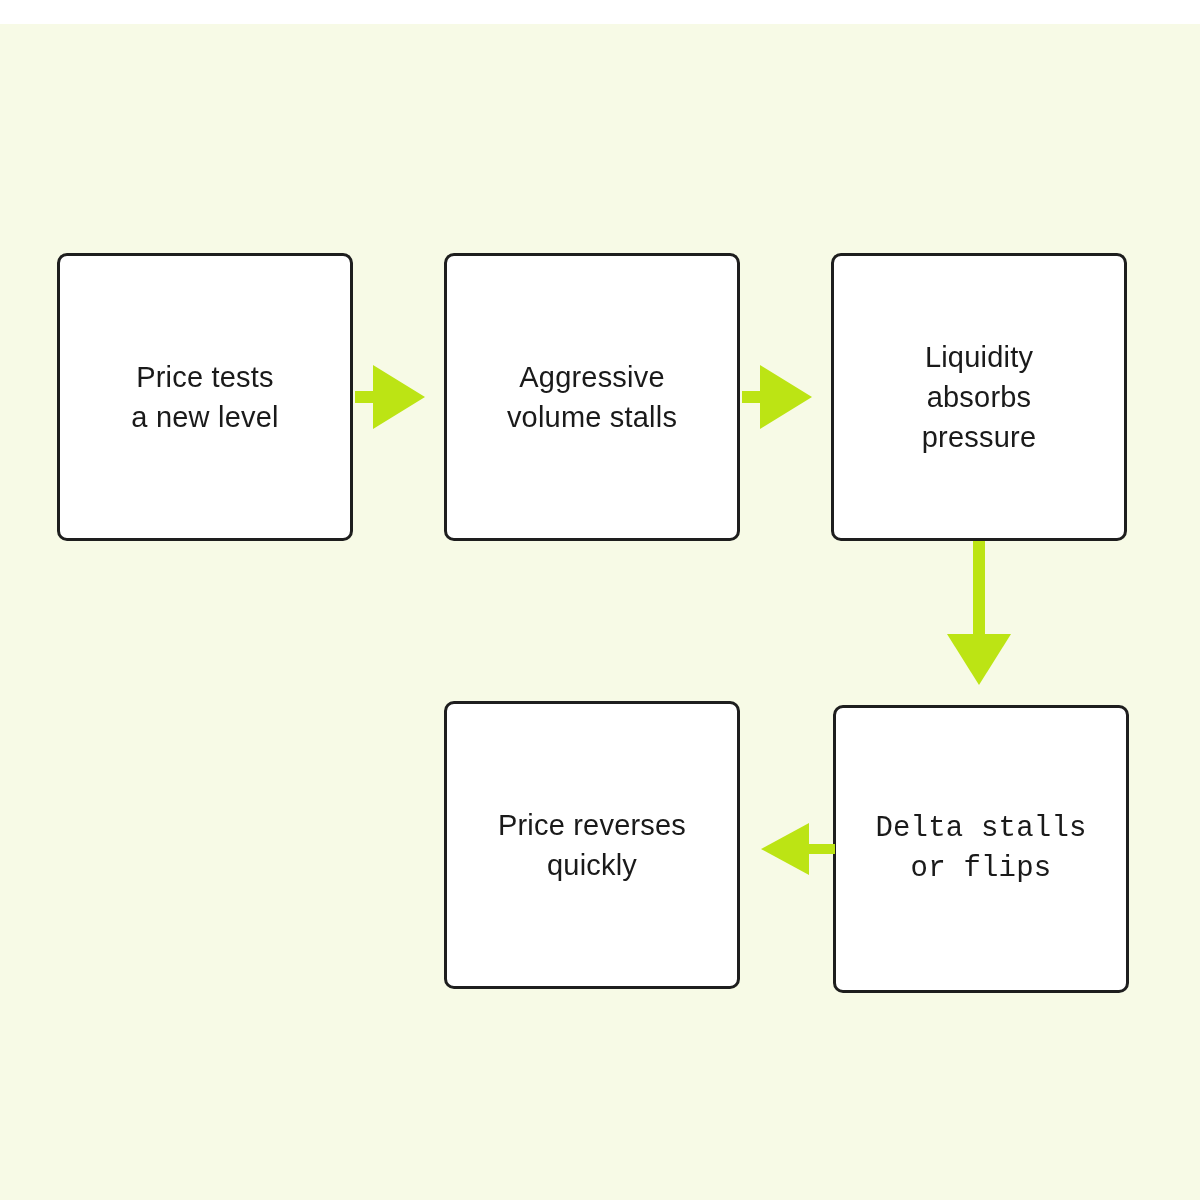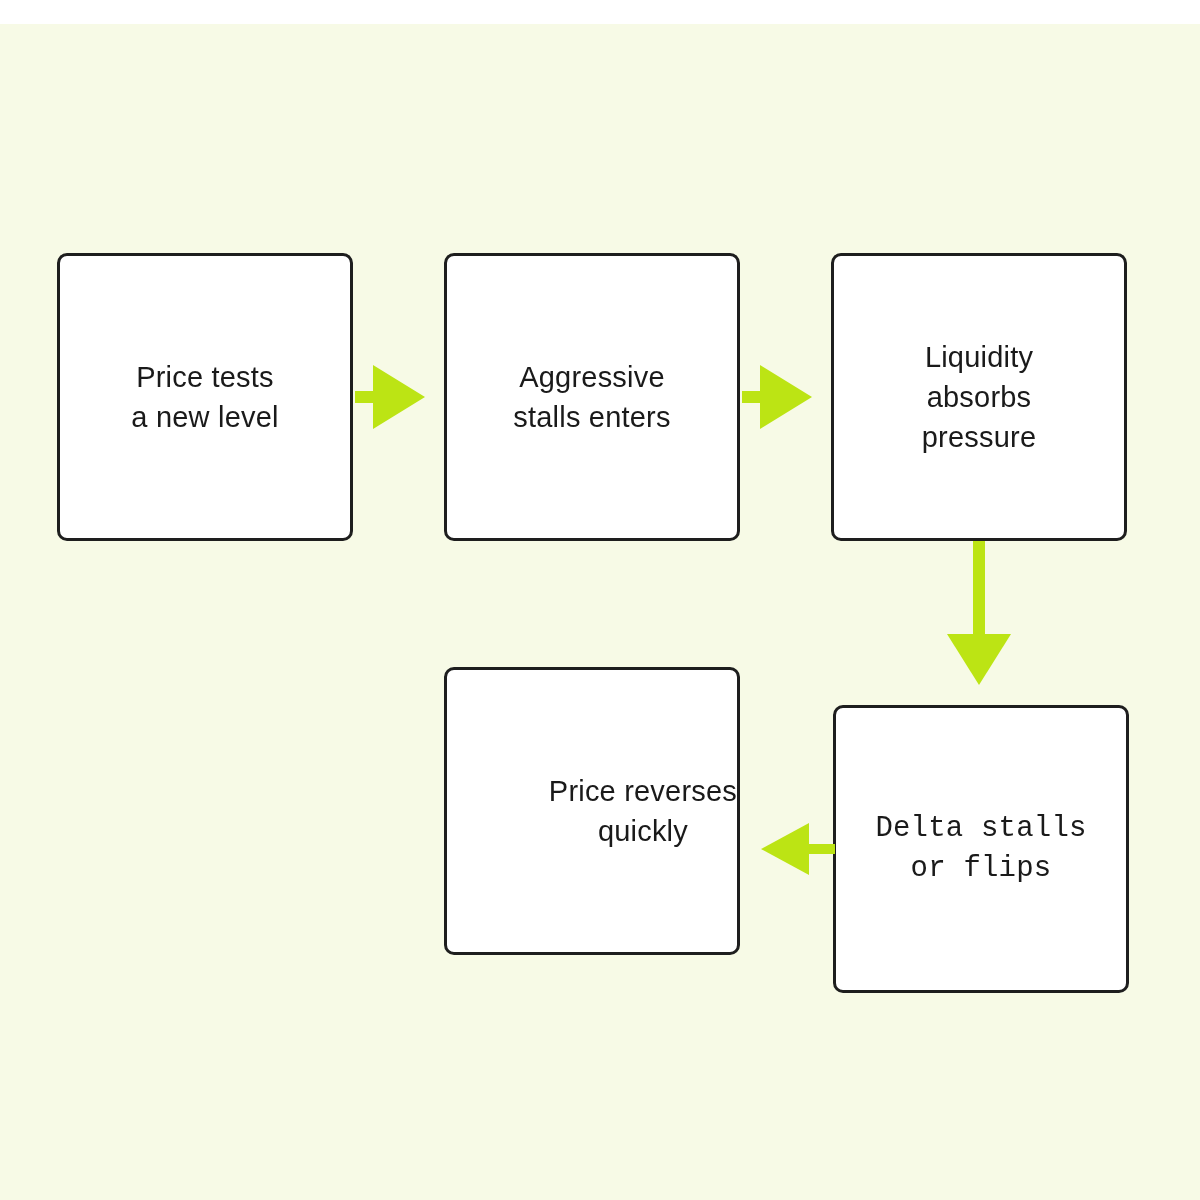--- a/index.html
+++ b/index.html
@@ -37,21 +37,21 @@
     line-height: 40px;
     color: var(--text);
     text-align: center;
     white-space: pre-line;
     letter-spacing: 0.2px;
   }
   .node--1 { left: 57px;  top: 229px; }
   .node--2 { left: 444px; top: 229px; }
   .node--3 { left: 831px; top: 229px; }
   .node--4 { left: 833px; top: 681px; font-family: Liberation Mono, monospace; }
-  .node--5 { left: 444px; top: 643px; justify-content: flex-end; }
+  .node--5 { left: 444px; top: 677px; }
 
   .arrow { position: absolute; }
   .arrow svg { display: block; }
   .arrow path, .arrow rect, .arrow polygon { fill: var(--arrow); }
 
   .arrow--1 { left: 355px; top: 340px; }
   .arrow--2 { left: 742px; top: 340px; }
   .arrow--3 { left: 946px; top: 517px; }
   .arrow--4 { left: 761px; top: 798px; }
 </style>
@@ -60,21 +60,21 @@
 
 <div class="canvas">
 
   <div class="node node--1">
     <div class="node-label">Price tests
 a new level</div>
   </div>
 
   <div class="node node--2">
     <div class="node-label">Aggressive
-stalls enters</div>
+volume stalls</div>
   </div>
 
   <div class="node node--3">
     <div class="node-label">Liquidity
 absorbs
 pressure</div>
   </div>
 
   <div class="node node--4">
     <div class="node-label">Delta stalls

